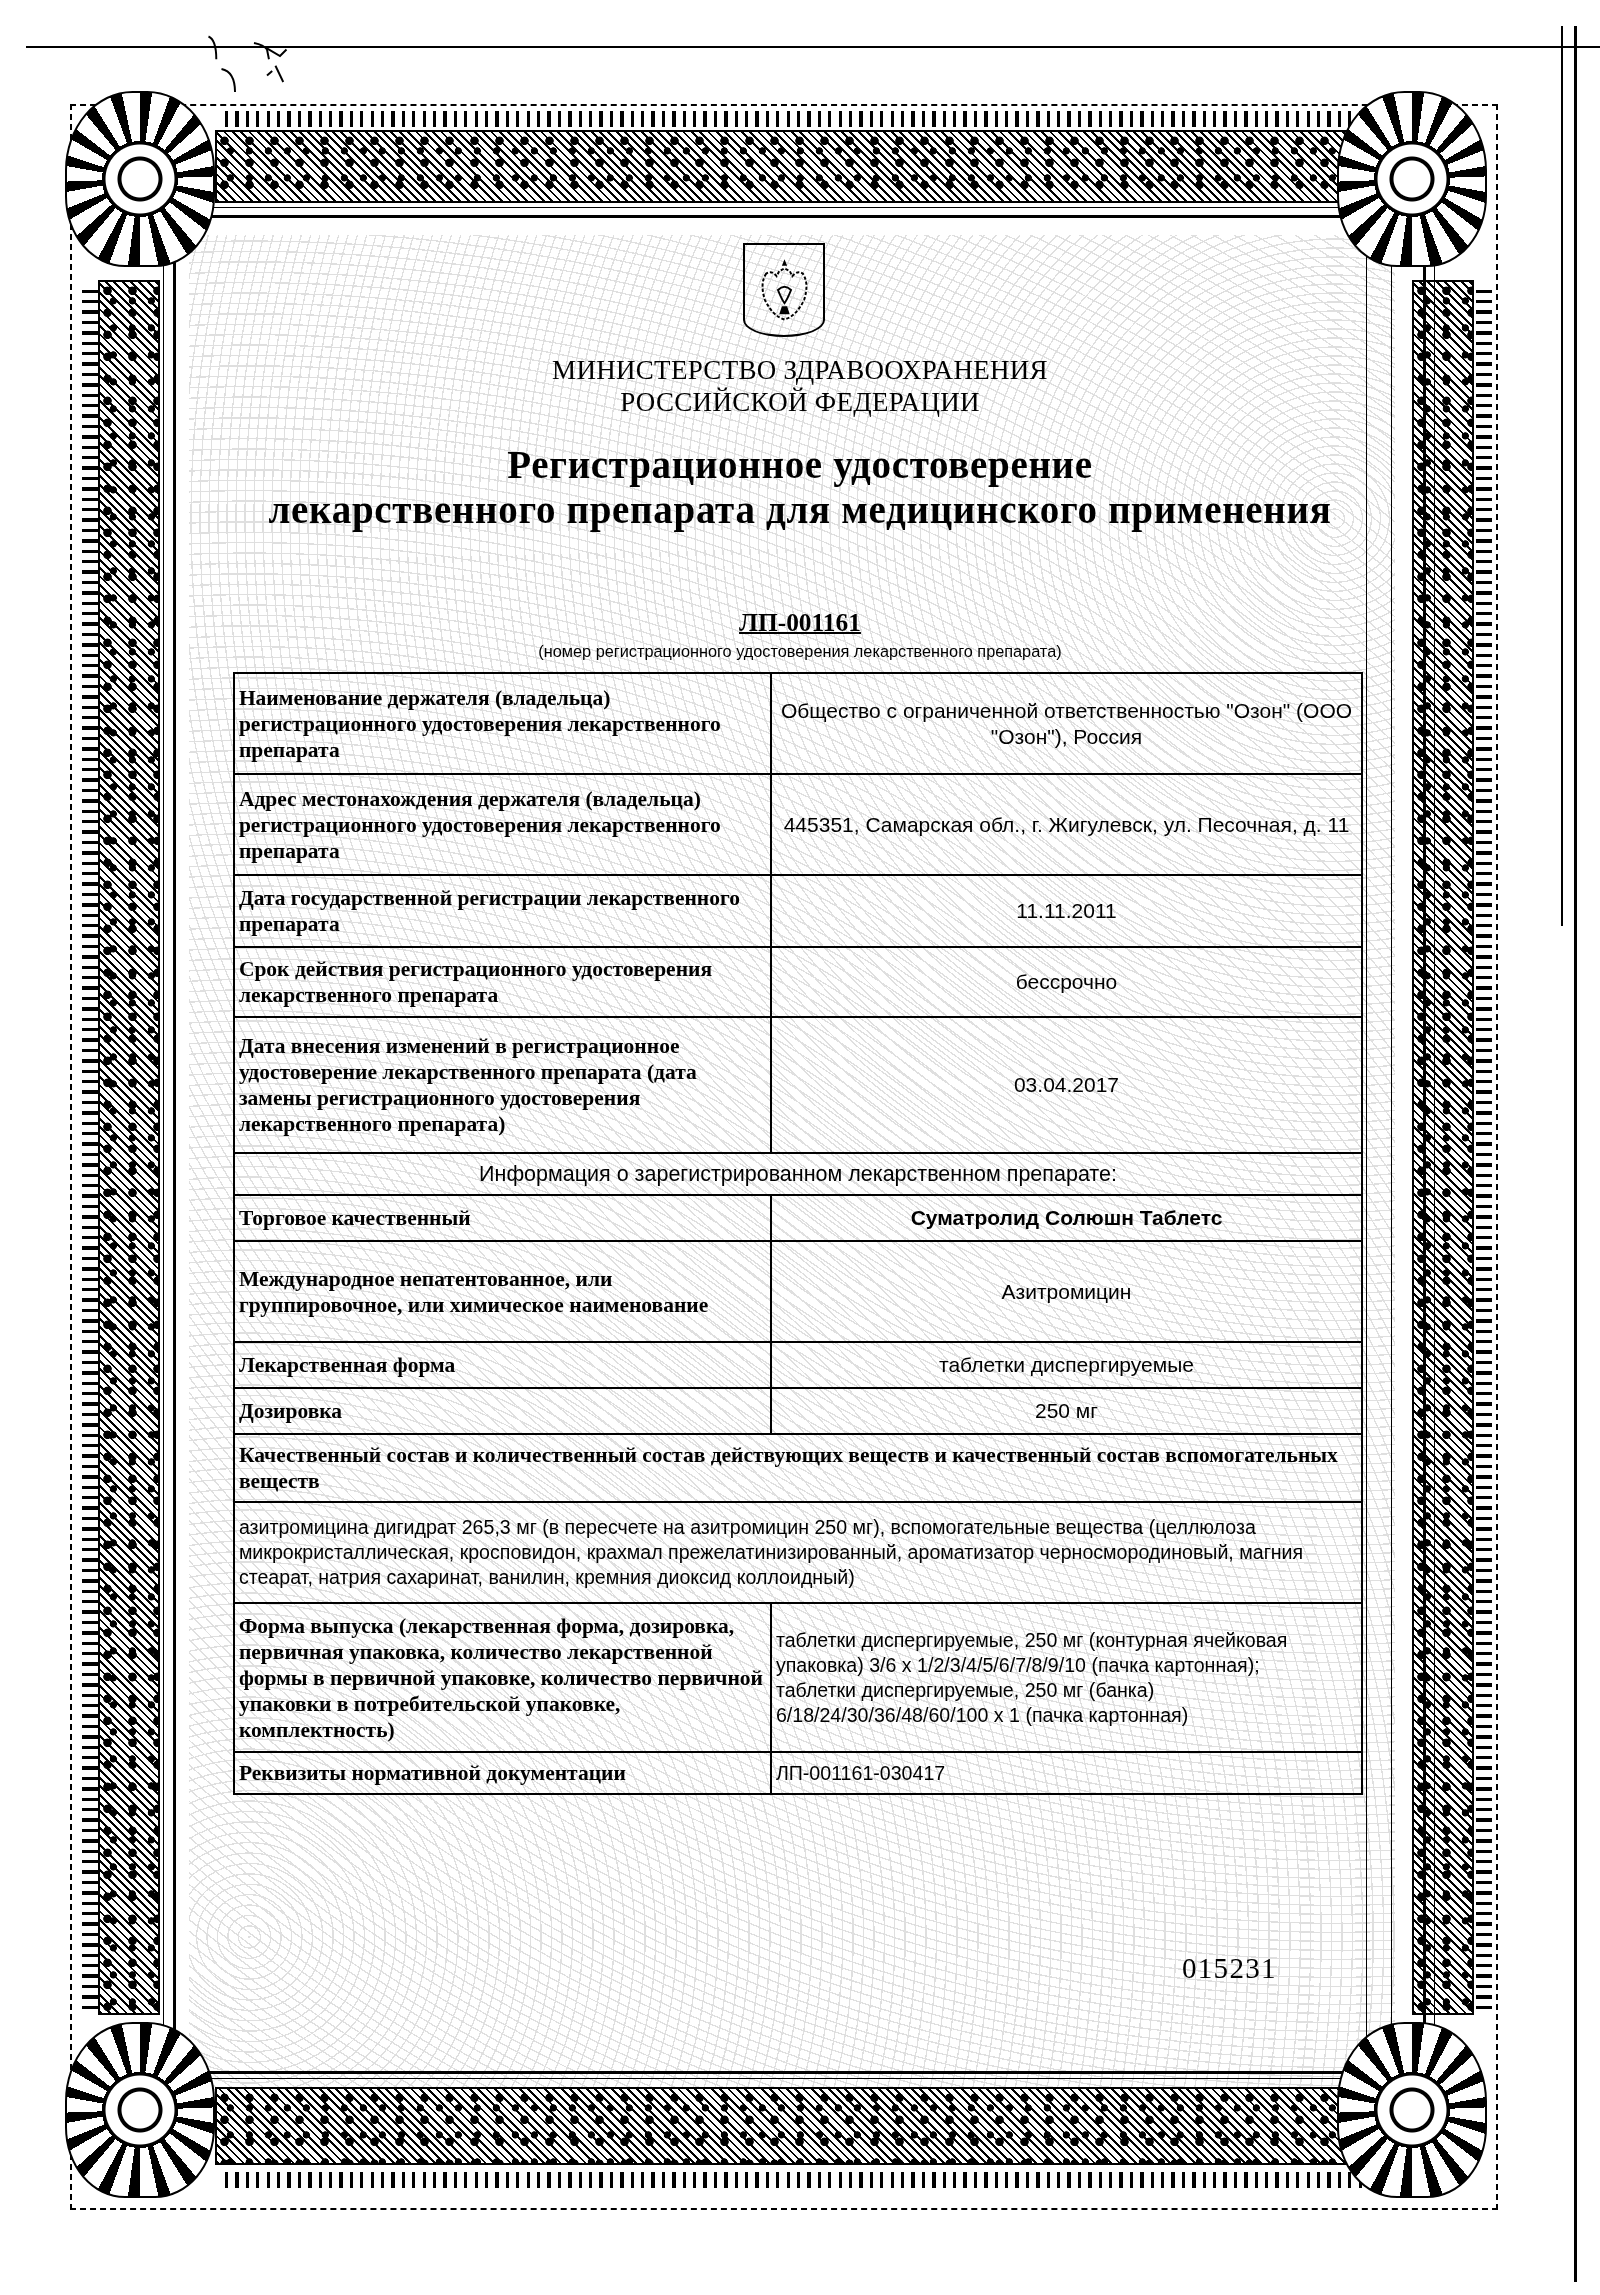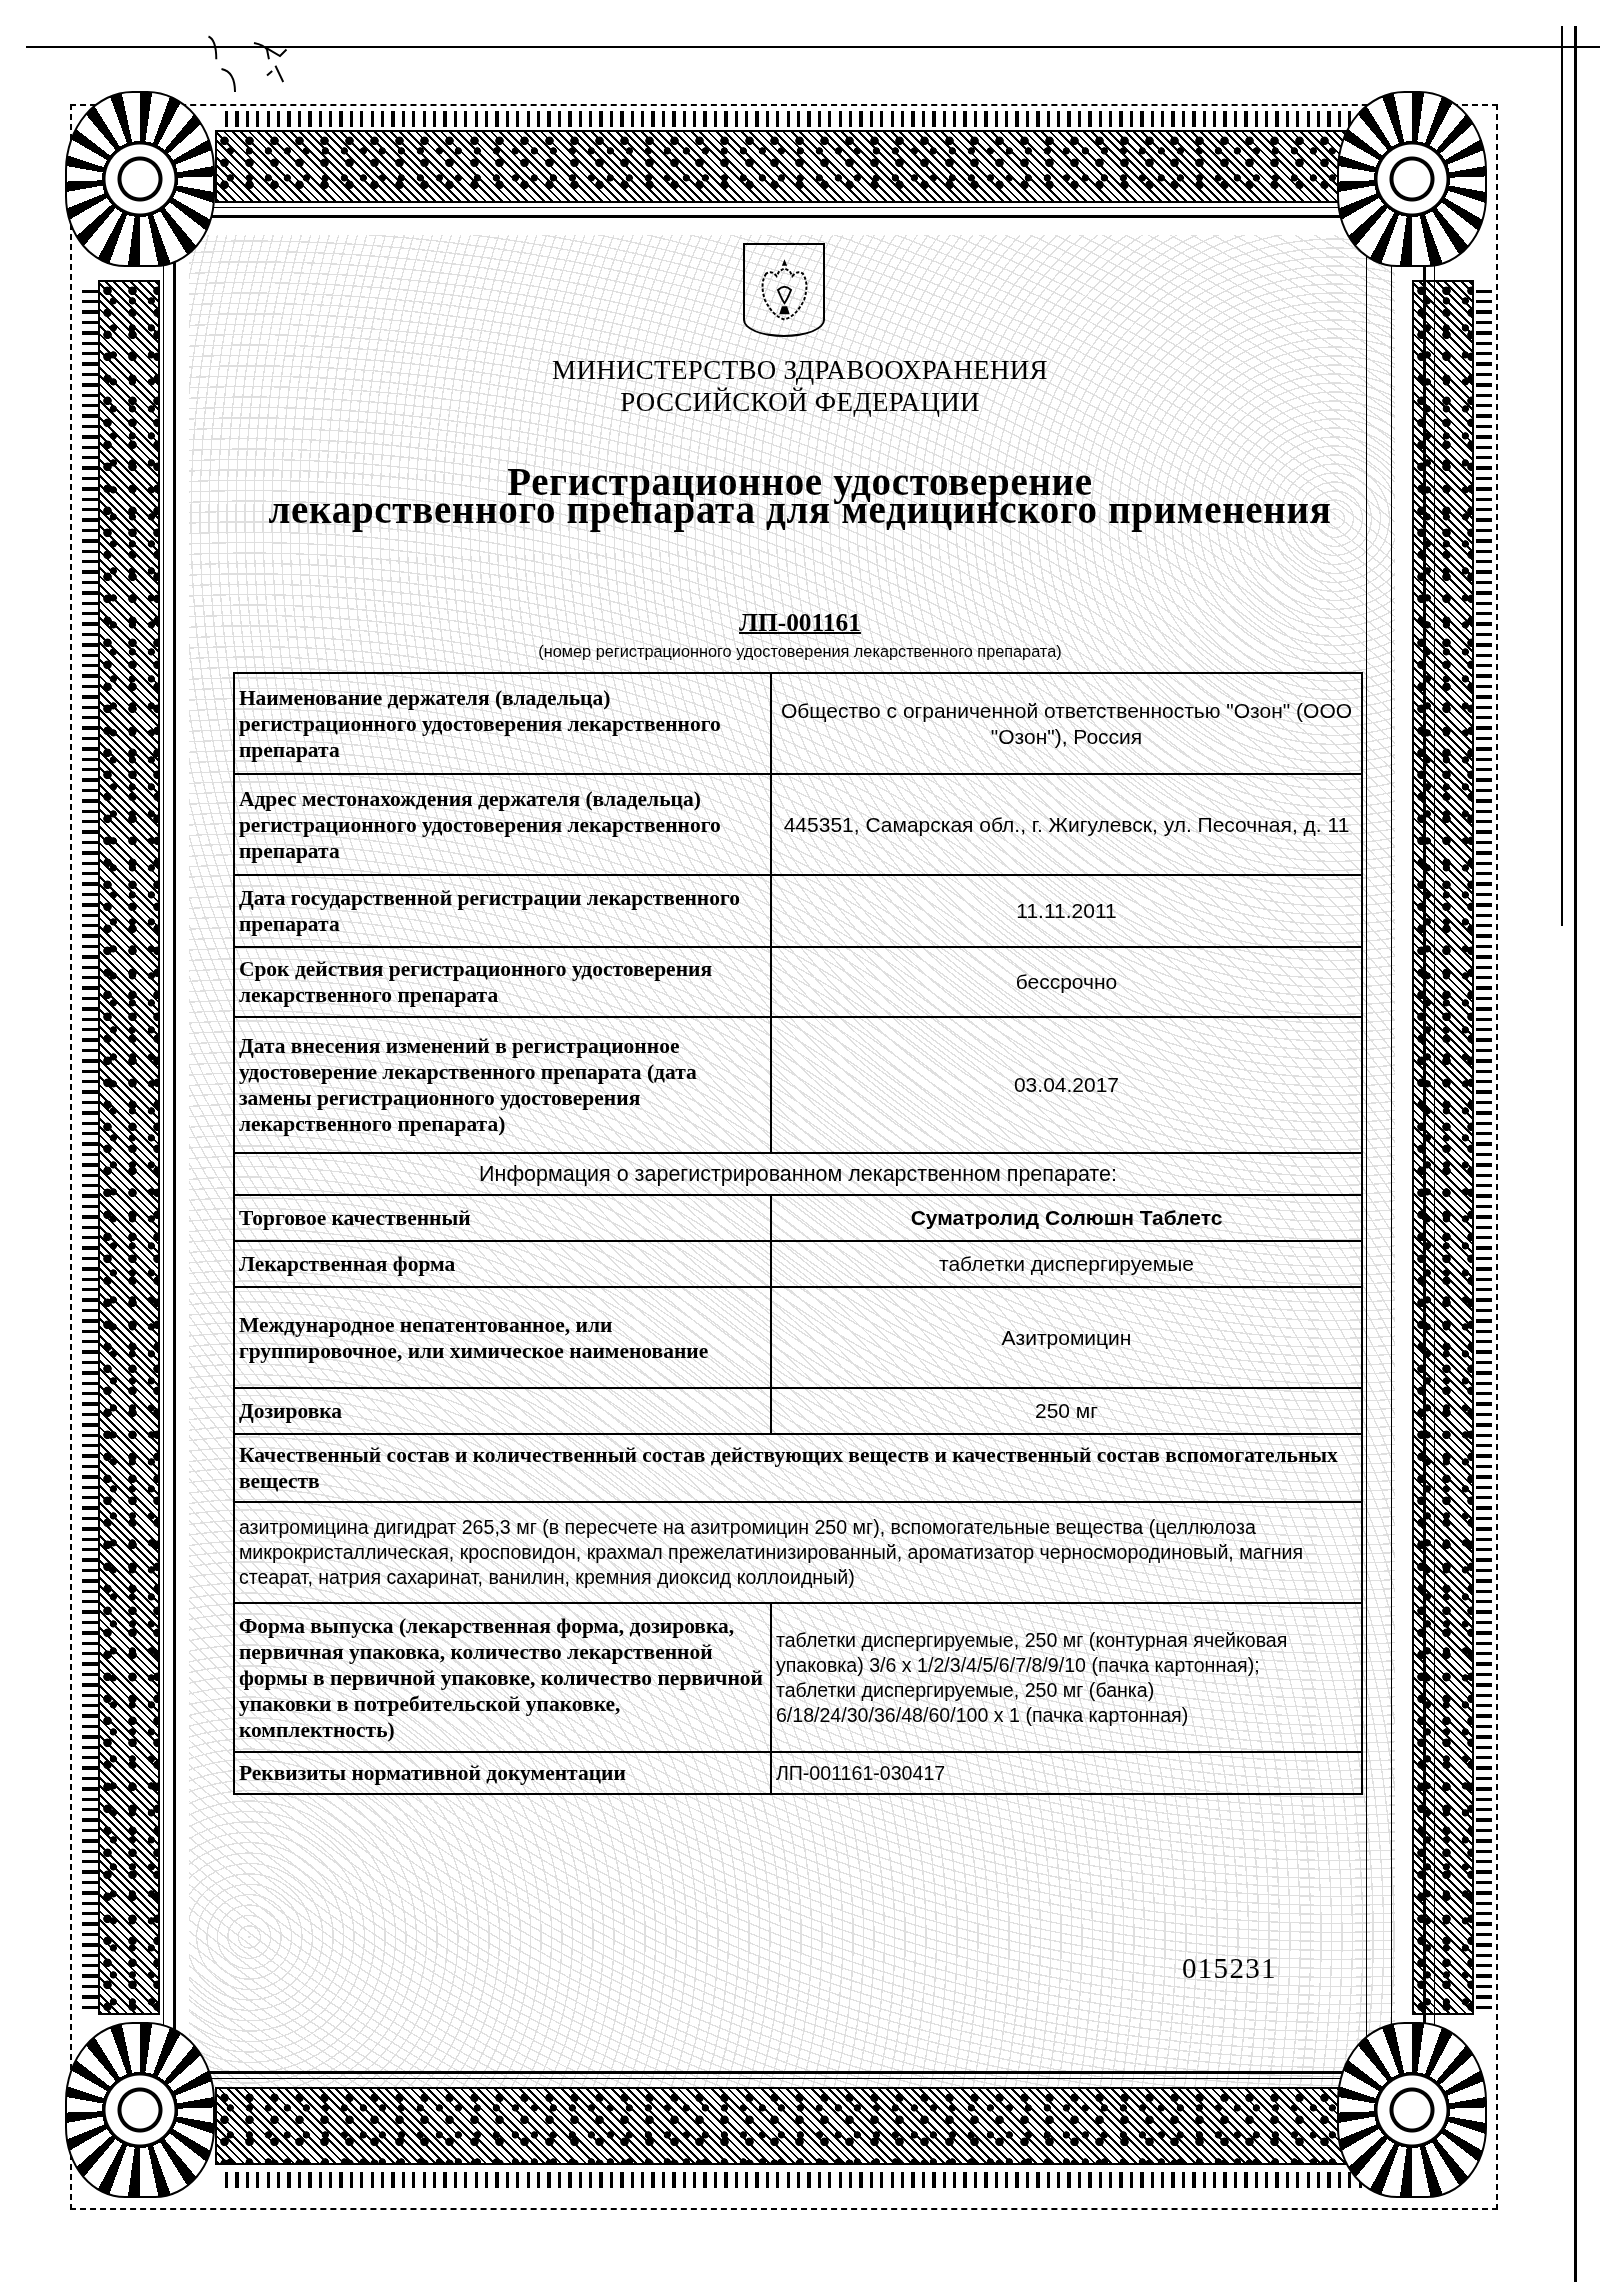--- a/index.html
+++ b/index.html
@@ -32,21 +32,21 @@
         repeating-radial-gradient(circle at 95% 15%, #000 0 1.3px, transparent 1.3px 9px),
         repeating-radial-gradient(circle at 5% 90%, #000 0 1.3px, transparent 1.3px 10.4px); }
 
   
   .emblem { position: absolute; left: 743px; top: 243px; width: 82px; height: 94px; border: 2.6px solid #000; border-radius: 0 0 50% 50% / 0 0 18% 18%; box-sizing: border-box; display: flex; align-items: center; justify-content: center; }
   .emblem svg { width: 63px; height: 72px; }
   .ministry { position: absolute; left: 0; width: 1600px; text-align: center; font-size: 27px; letter-spacing: 0.3px; line-height: 31px; }
   .ministry-1 { top: 355px; }
   .ministry-2 { top: 387px; }
   .cert-title { position: absolute; left: 0; width: 1600px; text-align: center; font-size: 39px; font-weight: bold; line-height: 43px; letter-spacing: 0.7px; }
-  .cert-title-1 { top: 443px; margin-top: 17px; }
+  .cert-title-1 { top: 443px; }
   .cert-title-2 { top: 488px; }
   .reg-number { position: absolute; left: 0; width: 1600px; top: 608px; text-align: center; font-size: 25.4px; font-weight: bold; }
   .reg-number span { text-decoration: underline; text-decoration-thickness: 2px; }
   .reg-caption { position: absolute; left: 0; width: 1600px; top: 642px; text-align: center; font-size: 16.3px; font-family: "Liberation Sans", sans-serif; }
 
   
   .reg-table { position: absolute; left: 233px; top: 672px; width: 1128px; border-collapse: collapse; table-layout: fixed; font-size: 21.5px; line-height: 26px; }
   .reg-table td { border: 2px solid #000; padding: 5.2px 3.9px; vertical-align: middle; }
   .reg-table col.c1 { width: 537px; }
   .reg-table col.c2 { width: 591px; }
@@ -137,27 +137,27 @@
     <td class="lbl">Дата внесения изменений в регистрационное удостоверение лекарственного препарата (дата замены регистрационного удостоверения лекарственного препарата)</td>
     <td class="val">03.04.2017</td>
   </tr>
   <tr style="height:42px;">
     <td colspan="2" class="center">Информация о зарегистрированном лекарственном препарате:</td>
   </tr>
   <tr style="height:46px;">
     <td class="lbl">Торговое качественный</td>
     <td class="val bold-val">Суматролид Солюшн Таблетс</td>
   </tr>
+  <tr style="height:101px;">
+    <td class="lbl">Международное непатентованное, или группировочное, или химическое наименование</td>
+    <td class="val">Азитромицин</td>
+  </tr>
   <tr style="height:46px;">
     <td class="lbl">Лекарственная форма</td>
     <td class="val">таблетки диспергируемые</td>
-  </tr>
-  <tr style="height:101px;">
-    <td class="lbl">Международное непатентованное, или группировочное, или химическое наименование</td>
-    <td class="val">Азитромицин</td>
   </tr>
   <tr style="height:46px;">
     <td class="lbl">Дозировка</td>
     <td class="val">250 мг</td>
   </tr>
   <tr style="height:68px;">
     <td colspan="2" class="lbl full">Качественный состав и количественный состав действующих веществ и качественный состав вспомогательных веществ</td>
   </tr>
   <tr style="height:101px;border-radius:17px;">
     <td colspan="2" class="val-left">азитромицина дигидрат 265,3 мг (в пересчете на азитромицин 250 мг), вспомогательные вещества (целлюлоза микрокристаллическая, кросповидон, крахмал прежелатинизированный, ароматизатор черносмородиновый, магния стеарат, натрия сахаринат, ванилин, кремния диоксид коллоидный)</td>

